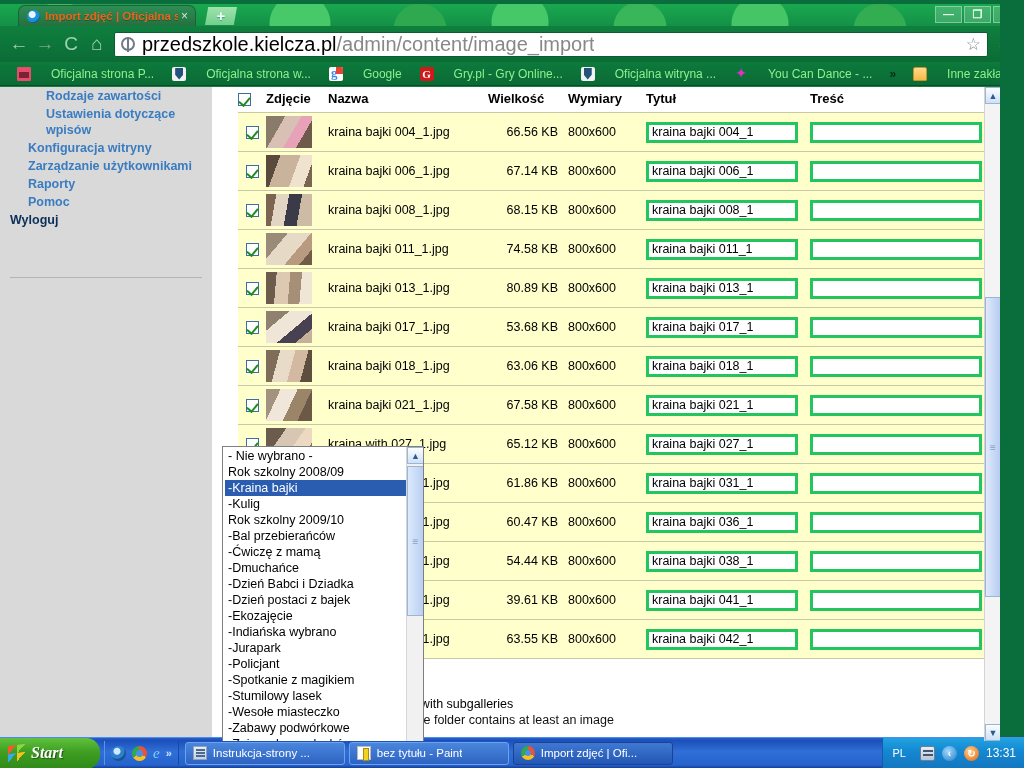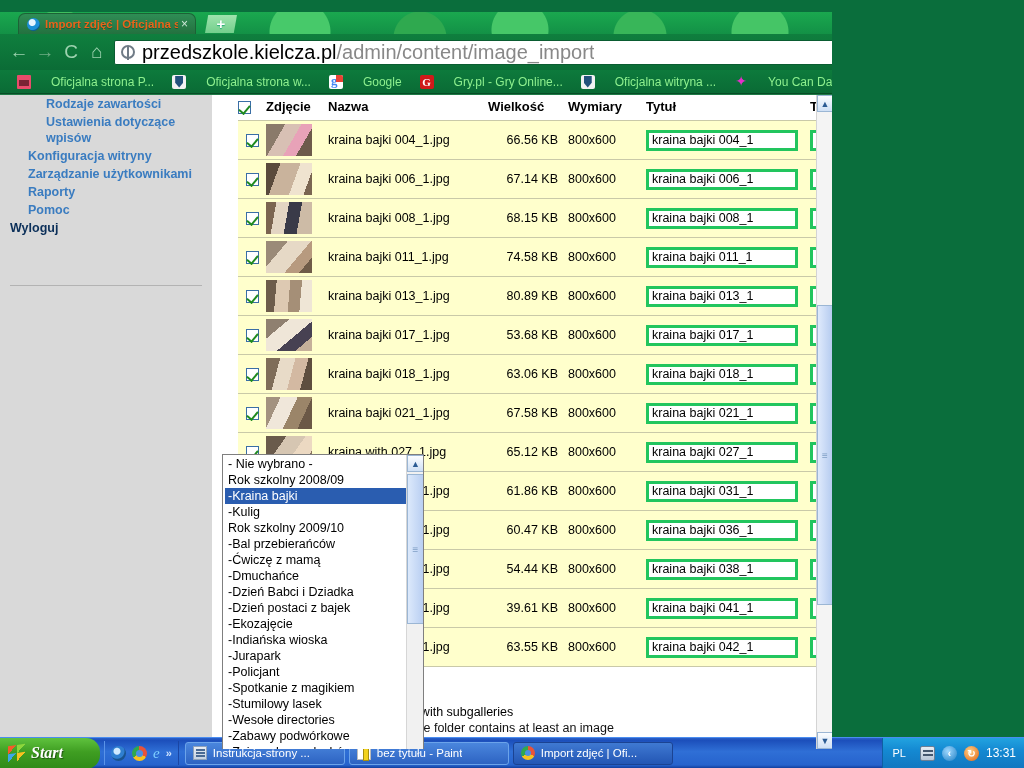--- a/index.html
+++ b/index.html
@@ -7,21 +7,21 @@
     margin: 0; padding: 0;
     width: 1024px; height: 768px;
     overflow: hidden;
     font-family: "Liberation Sans", sans-serif;
     font-size: 12px;
   }
   body { position: relative; background: #0a6e3c; }
 
   
   #chrome-window {
-    position: absolute; left: 0; top: 12px; width: 832px; height: 737px;
+    position: absolute; left: 0; top: 4px; width: 1000px; height: 737px;
     background: #1f7a46;
     overflow: hidden;
   }
   
   #theme-strip {
     position: absolute; left: 0; top: 0; width: 1024px; height: 22px;
     background:
       radial-gradient(circle at 60px 24px, #3fbf5f 0 26px, transparent 27px),
       radial-gradient(circle at 135px 26px, #35b055 0 24px, transparent 25px),
       radial-gradient(circle at 300px 20px, #47c96a 0 30px, transparent 31px),
@@ -720,26 +720,26 @@
         <div class="dd-opt">Rok szkolny 2008/09</div>
         <div class="dd-opt sel">-Kraina bajki</div>
         <div class="dd-opt">-Kulig</div>
         <div class="dd-opt">Rok szkolny 2009/10</div>
         <div class="dd-opt">-Bal przebierańców</div>
         <div class="dd-opt">-Ćwiczę z mamą</div>
         <div class="dd-opt">-Dmuchańce</div>
         <div class="dd-opt">-Dzień Babci i Dziadka</div>
         <div class="dd-opt">-Dzień postaci z bajek</div>
         <div class="dd-opt">-Ekozajęcie</div>
-        <div class="dd-opt">-Indiańska wioska</div>
+        <div class="dd-opt">-Indiańska wybrano</div>
         <div class="dd-opt">-Jurapark</div>
         <div class="dd-opt">-Policjant</div>
         <div class="dd-opt">-Spotkanie z magikiem</div>
         <div class="dd-opt">-Stumilowy lasek</div>
-        <div class="dd-opt">-Wesołe directories</div>
+        <div class="dd-opt">-Wesołe miasteczko</div>
         <div class="dd-opt">-Zabawy podwórkowe</div>
         <div class="dd-opt">-Zajączek u maluchów</div>
 
       </div>
       <div id="dd-scroll">
         <div class="sb-btn sb-up">▲</div>
         <div id="dd-thumb"></div>
 
       </div>
     </div>

